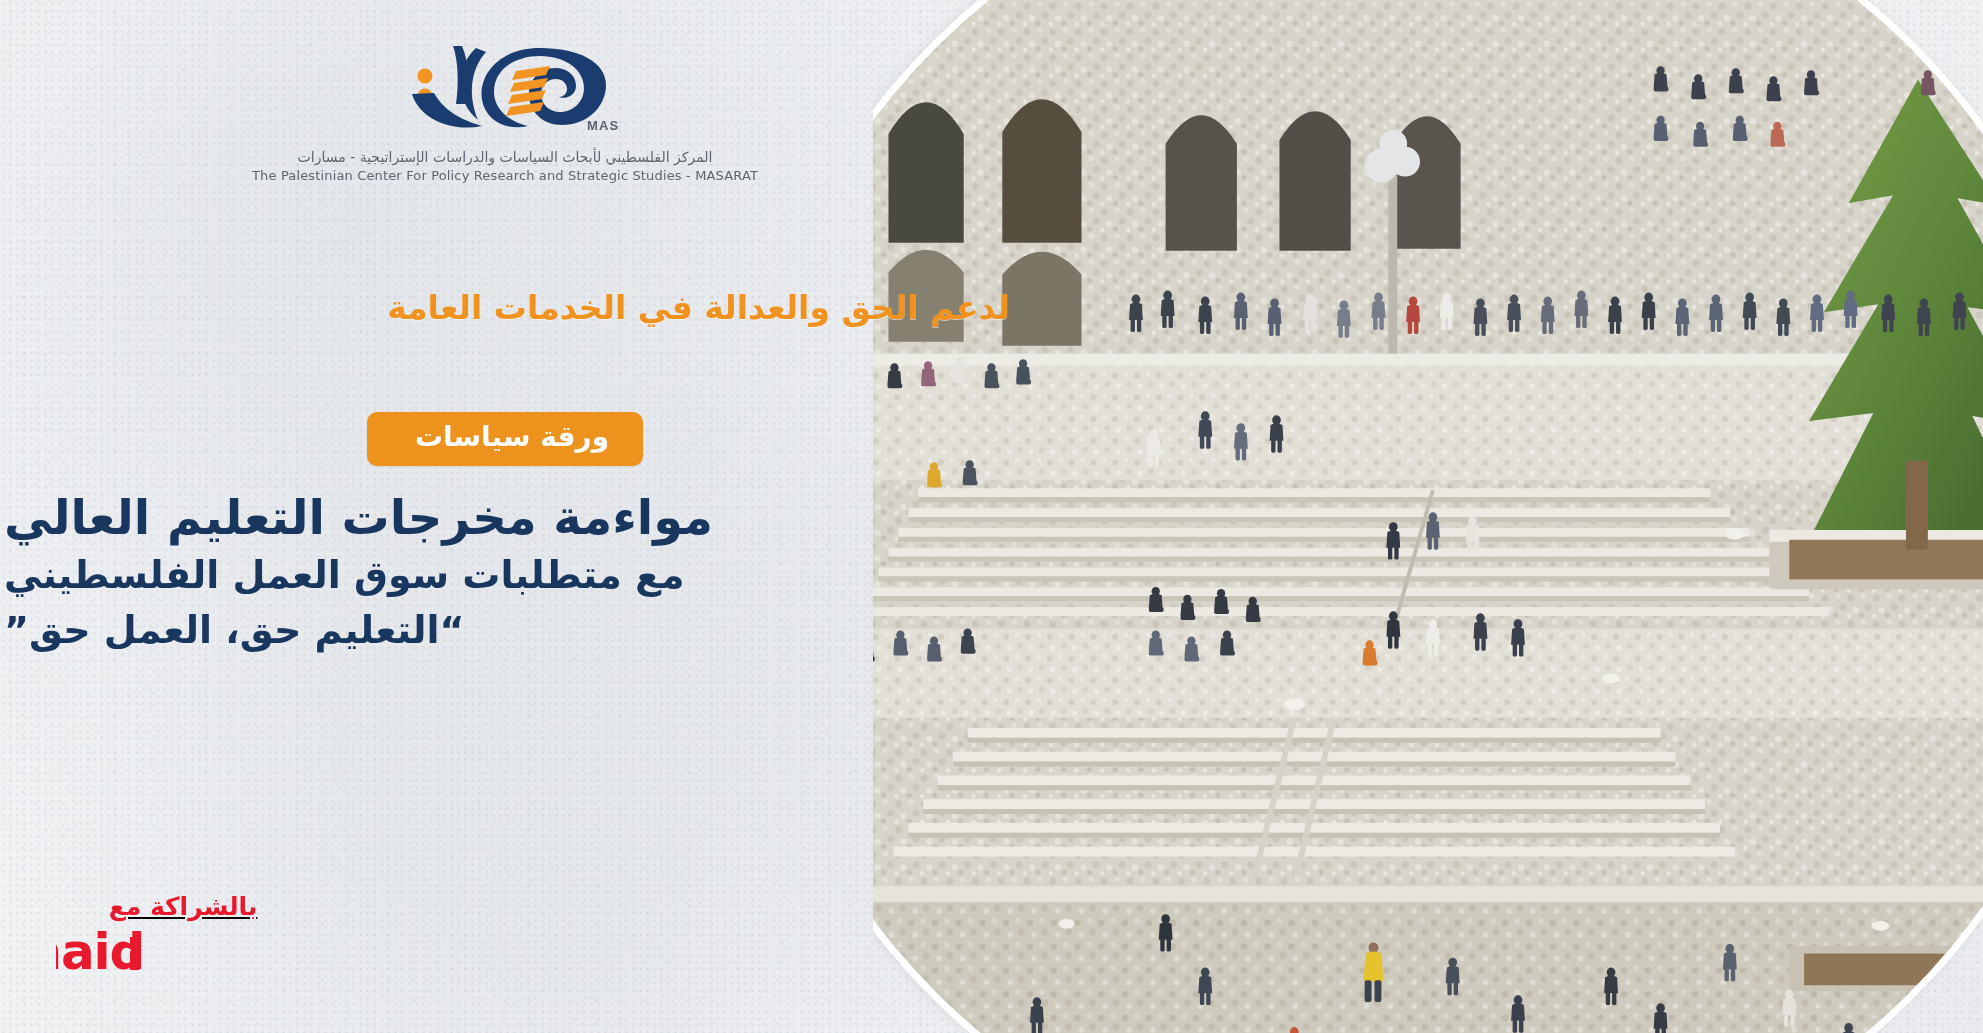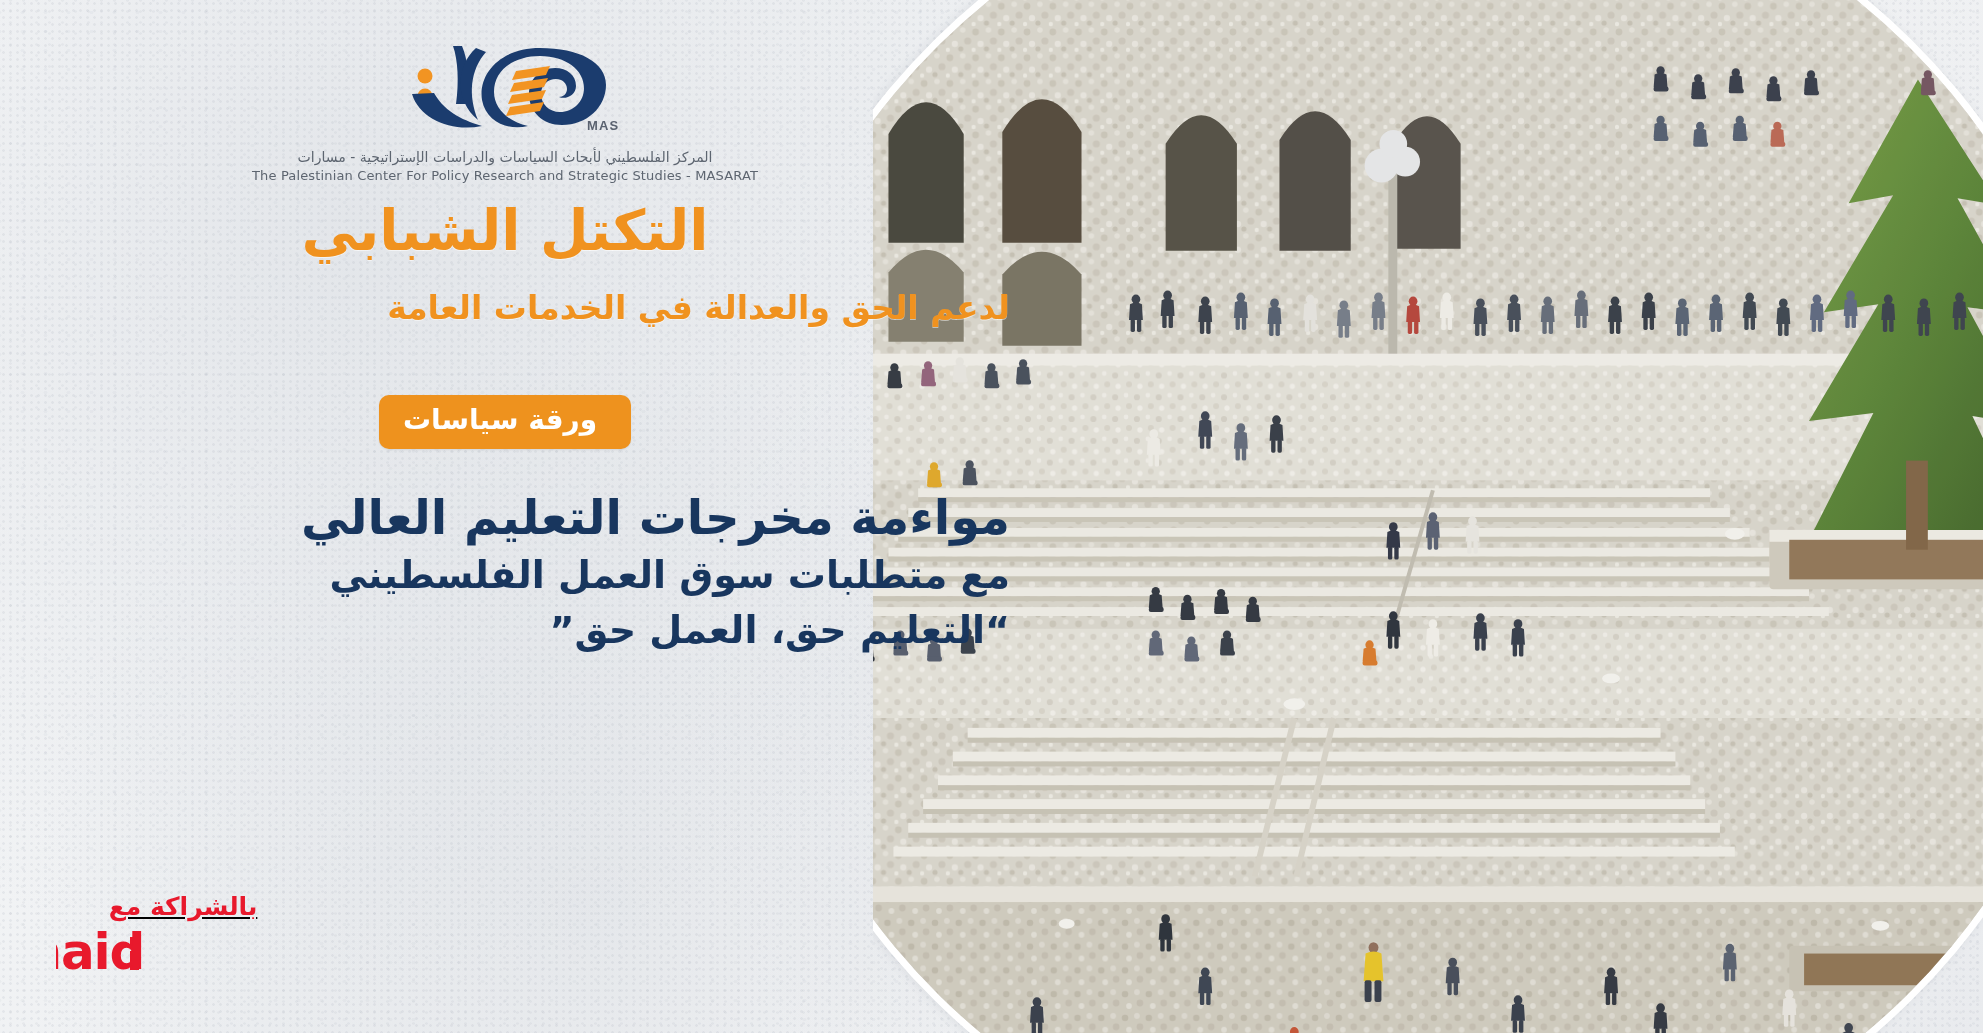--- a/index.html
+++ b/index.html
@@ -105,53 +105,53 @@
     position:absolute;
     top:395px; left:0; right:0;
     display:flex; justify-content:center;
   }
   .badge{
     background:#EE921E;
     color:#ffffff;
     font-size:28px;
     font-weight:700;
     direction:rtl;
-    padding:9px 34px 13px 24px;
+    padding:9px 34px 13px 48px;
     border-radius:10px;
     line-height:1.15;
     box-shadow:0 1px 2px rgba(0,0,0,.08);
     white-space:nowrap;
+    margin-top:17px;
   }
 
   
   .title-wrap{
     position:absolute;
     top:488px; left:4px; right:0;
-    text-align:right;
+    text-align:left;
     direction:rtl;
     color:#18365E;
   }
   .title-l1{
     font-size:48px;
     font-weight:700;
     line-height:1.22;
     letter-spacing:0;
   }
   .title-l2{
     font-size:38px;
     font-weight:700;
     line-height:1.3;
     margin-top:4px;
   }
   .title-l3{
     font-size:38px;
     font-weight:700;
     line-height:1.3;
     margin-top:6px;
-    margin-left:9px;
   }
 
   
   .partner{
     position:absolute;
     left:48px;
     bottom:52px;
     direction:rtl;
     text-align:center;
     width:270px;
@@ -243,21 +243,20 @@
 
           <text x="197" y="92" text-anchor="end" font-family="'Liberation Sans', sans-serif" font-size="13" font-weight="700" letter-spacing="1.2" fill="#5A6270">MASARAT</text>
         </svg>
       </div>
 
       <div class="logo-tag-ar">المركز الفلسطيني لأبحاث السياسات والدراسات الإستراتيجية - مسارات</div>
 
       <div class="logo-tag-en">The Palestinian Center For Policy Research and Strategic Studies - MASARAT</div>
     </div>
 
-    <div class="headline">التكتل الشبابي</div>
 
     <div class="subhead">لدعم الحق والعدالة في الخدمات العامة</div>
 
     <div class="badge-row">
       <div class="badge">ورقة سياسات</div>
     </div>
 
     <div class="title-wrap">
       <div class="title-l1">مواءمة مخرجات التعليم العالي</div>
       <div class="title-l2">مع متطلبات سوق العمل الفلسطيني</div>

